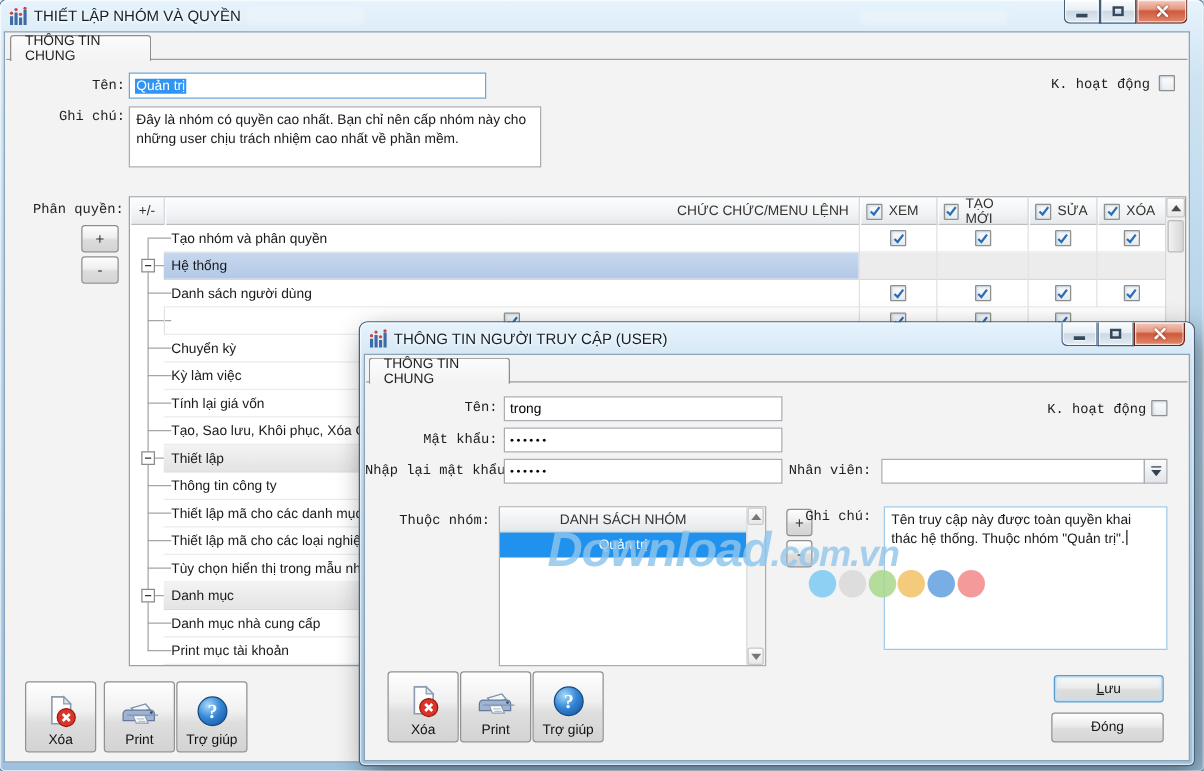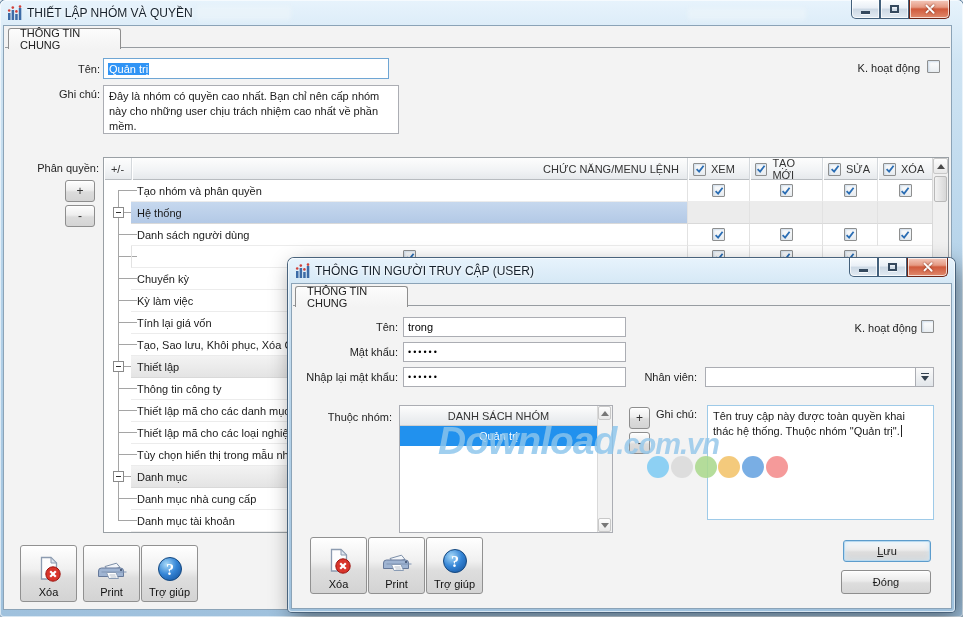--- a/index.html
+++ b/index.html
@@ -34,21 +34,21 @@
   .g-close::before{transform:rotate(45deg);}
   .g-close::after{transform:rotate(-45deg);}
 
   
   .tabline{position:absolute;height:1px;background:#979ca1;}
   .tab{position:absolute;height:21px;background:linear-gradient(#fcfcfc,#f3f3f3);
     border:1px solid #8e8e8e;border-bottom:none;border-radius:3px 3px 0 0;
     display:flex;align-items:center;padding:0 11px;color:#222;z-index:2;}
 
   
-  .lbl{position:absolute;text-align:right;color:#1e1e1e;white-space:nowrap;}
+  .lbl{position:absolute;text-align:right;color:#1e1e1e;white-space:nowrap;font-family:Liberation Mono, monospace;}
   .tb{position:absolute;background:#fff;border:1px solid #abadb3;display:flex;align-items:center;
       padding:0 4px;color:#000;overflow:hidden;}
   .tb.focus{border-color:#6fa6d4;}
   .sel-text{background:#3094f5;color:#fff;padding:0 1px;}
   .ta{position:absolute;background:#fff;border:1px solid #abadb3;padding:3px 5px;line-height:15px;overflow:hidden;}
   .cbx{display:inline-flex;width:13px;height:13px;border:1px solid #8e8f8f;border-radius:1px;
     background:linear-gradient(#fefefe,#e9edf1);align-items:center;justify-content:center;
     box-shadow:inset 1px 1px 2px rgba(120,160,200,.35);}
   .cb{display:inline-flex;width:13px;height:13px;border:1px solid #8e8f8f;border-radius:1px;
     background:linear-gradient(#fdfdfd,#e7ebef);align-items:center;justify-content:center;
@@ -161,33 +161,33 @@
     <div class="win-content" style="left:4px;top:26px;right:12px;bottom:8px;">
       <div class="tabline" style="left:1px;right:1px;top:21px;"></div>
       <div class="tab" style="left:4px;top:2px;width:113px;">THÔNG TIN CHUNG</div>
 
       <div class="lbl" style="left:14px;top:37px;width:82px;">Tên:</div>
       <div class="tb focus" style="left:99px;top:32px;width:286px;height:21px;">
         <span class="sel-text">Quản trị</span>
       </div>
 
       <div class="lbl" style="left:14px;top:62px;width:82px;">Ghi chú:</div>
-      <div class="ta" style="left:99px;top:59px;width:296px;height:49px;">Đây là nhóm có quyền cao nhất. Bạn chỉ nên cấp nhóm này cho những user chịu trách nhiệm cao nhất về phần mềm.</div>
+      <div class="ta" style="left:99px;top:59px;width:330px;height:49px;">Đây là nhóm có quyền cao nhất. Bạn chỉ nên cấp nhóm này cho những user chịu trách nhiệm cao nhất về phần mềm.</div>
 
       <div class="lbl" style="left:798px;top:36px;width:118px;">K. hoạt động</div>
       <span class="cbx" style="position:absolute;left:923px;top:34px;"></span>
 
       <div class="lbl" style="left:8px;top:136px;width:87px;">Phân quyền:</div>
       <div class="btn-sm" style="left:61px;top:154px;width:30px;height:22px;">+</div>
       <div class="btn-sm" style="left:61px;top:179px;width:30px;height:22px;">-</div>
 
       <div class="ptable" style="left:99px;top:131px;width:846px;height:376px;">
         <div class="thead pgrid" id="perm-head">
             <div class="th th-toggle">+/-</div>
-            <div class="th th-name">CHỨC NĂNG/MENU LỆNH</div>
+            <div class="th th-name">CHỨC CHỨC/MENU LỆNH</div>
             <div class="th th-perm">
               <span class="cb">
                 <svg width="10" height="10" viewBox="0 0 10 10">
                   <path d="M1.6 5.2 L4.1 7.6 L8.6 1.7" fill="none" stroke="#2a6db4" stroke-width="1.8"></path>
                 </svg>
               </span>
               <span>XEM</span>
             </div>
             <div class="th th-perm">
               <span class="cb">
@@ -687,21 +687,21 @@
                     <path d="M1.6 5.2 L4.1 7.6 L8.6 1.7" fill="none" stroke="#2a6db4" stroke-width="1.8"></path>
                   </svg>
                 </span>
               </div>
             </div>
             <div class="prow pgrid">
               <div class="cell toggle">
                 <div class="conn"></div>
               </div>
               <div class="cell name">
-                <span>Danh mục tài khoản</span>
+                <span>Print mục tài khoản</span>
               </div>
               <div class="cell perm">
                 <span class="cb">
                   <svg width="10" height="10" viewBox="0 0 10 10">
                     <path d="M1.6 5.2 L4.1 7.6 L8.6 1.7" fill="none" stroke="#2a6db4" stroke-width="1.8"></path>
                   </svg>
                 </span>
               </div>
               <div class="cell perm">
                 <span class="cb">

